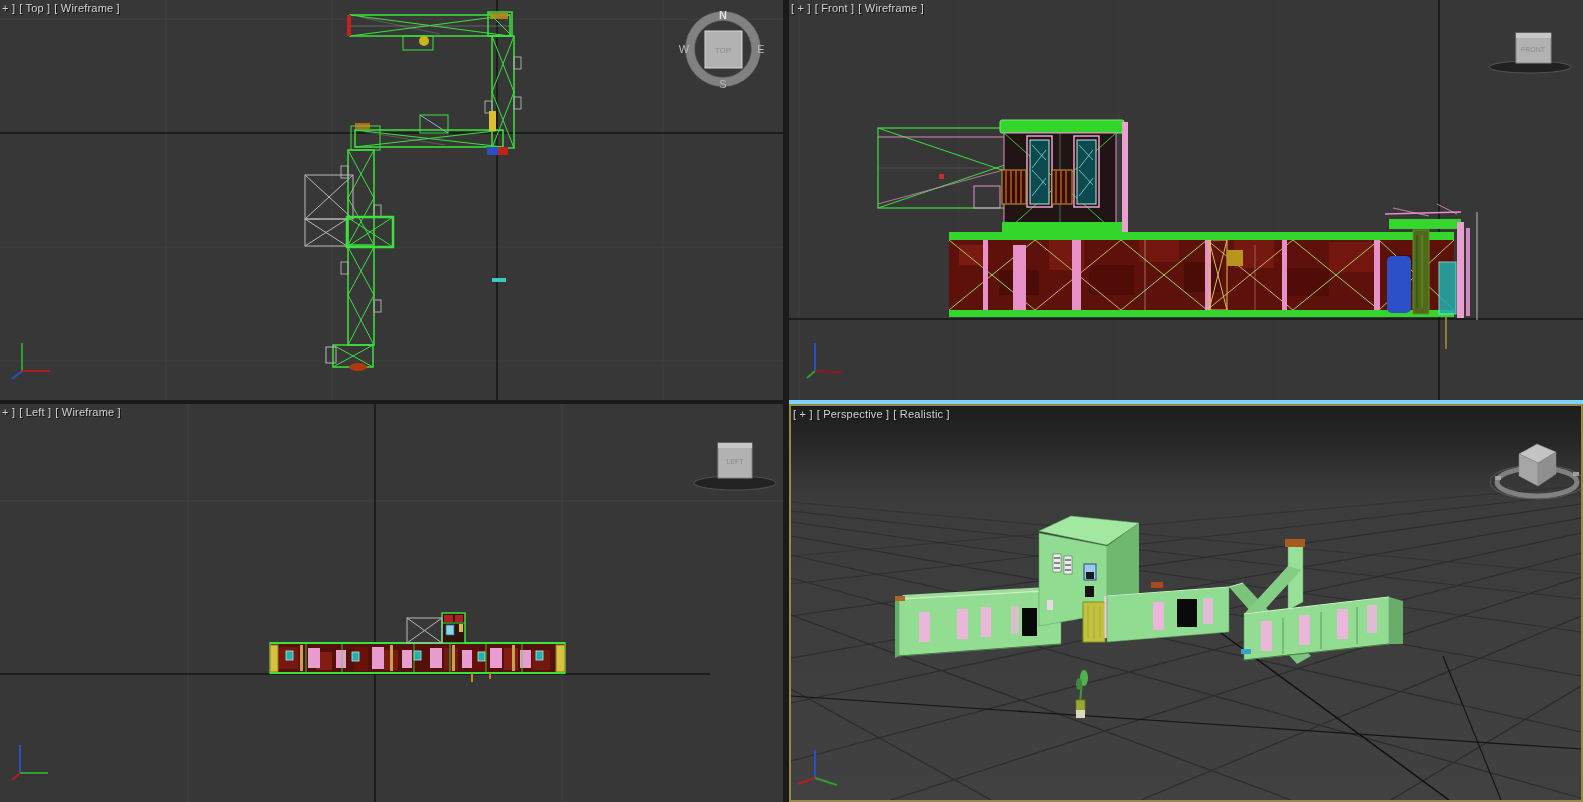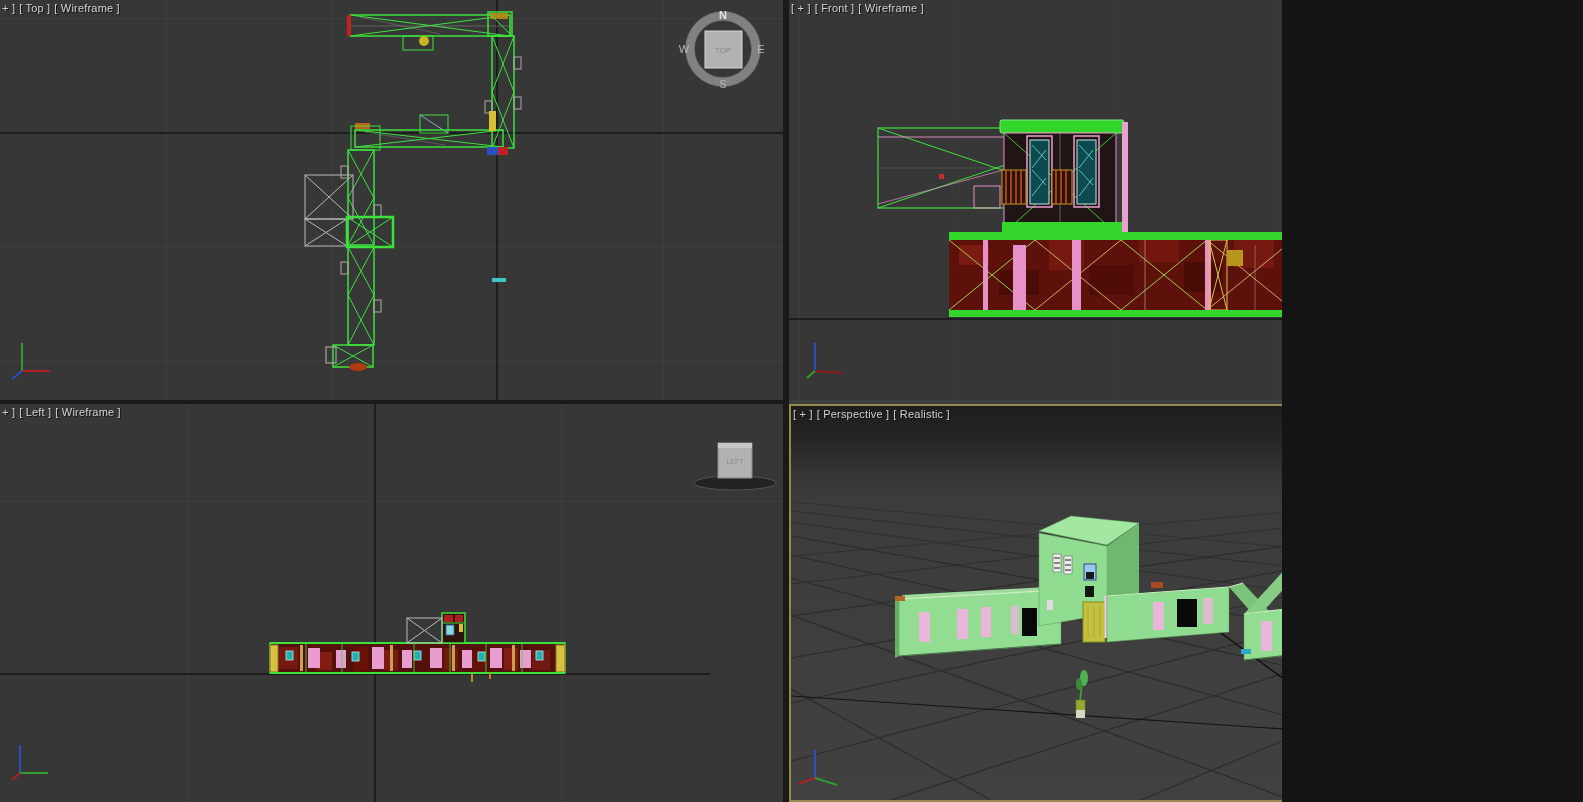--- a/index.html
+++ b/index.html
@@ -1,22 +1,22 @@
 <!DOCTYPE html>
 <html><head>
 <meta charset="utf-8">
 <style>
   html,body{margin:0;padding:0;background:#141414;}
   .scene{
     position:relative;
-    width:1282px;height:802px;
+    width:1583px;height:802px;
     display:grid;
     grid-template-columns:783px 6px 794px;
     grid-template-rows:400px 4px 398px;
-    background:#404040;
+    background:#7dd3fc;
     font-family:"Liberation Sans",sans-serif;
     overflow:hidden;
   }
   .vp{position:relative;background:#373737;overflow:hidden;}
   .vp svg{position:absolute;left:0;top:0;width:100%;height:100%;display:block;}
   .vp-persp{
     background:linear-gradient(#1d1d1d 0%,#262626 9%,#333333 16%,#3c3c3c 24%,#414141 100%);
     border:2px solid #97894d;
     box-sizing:border-box;
   }

